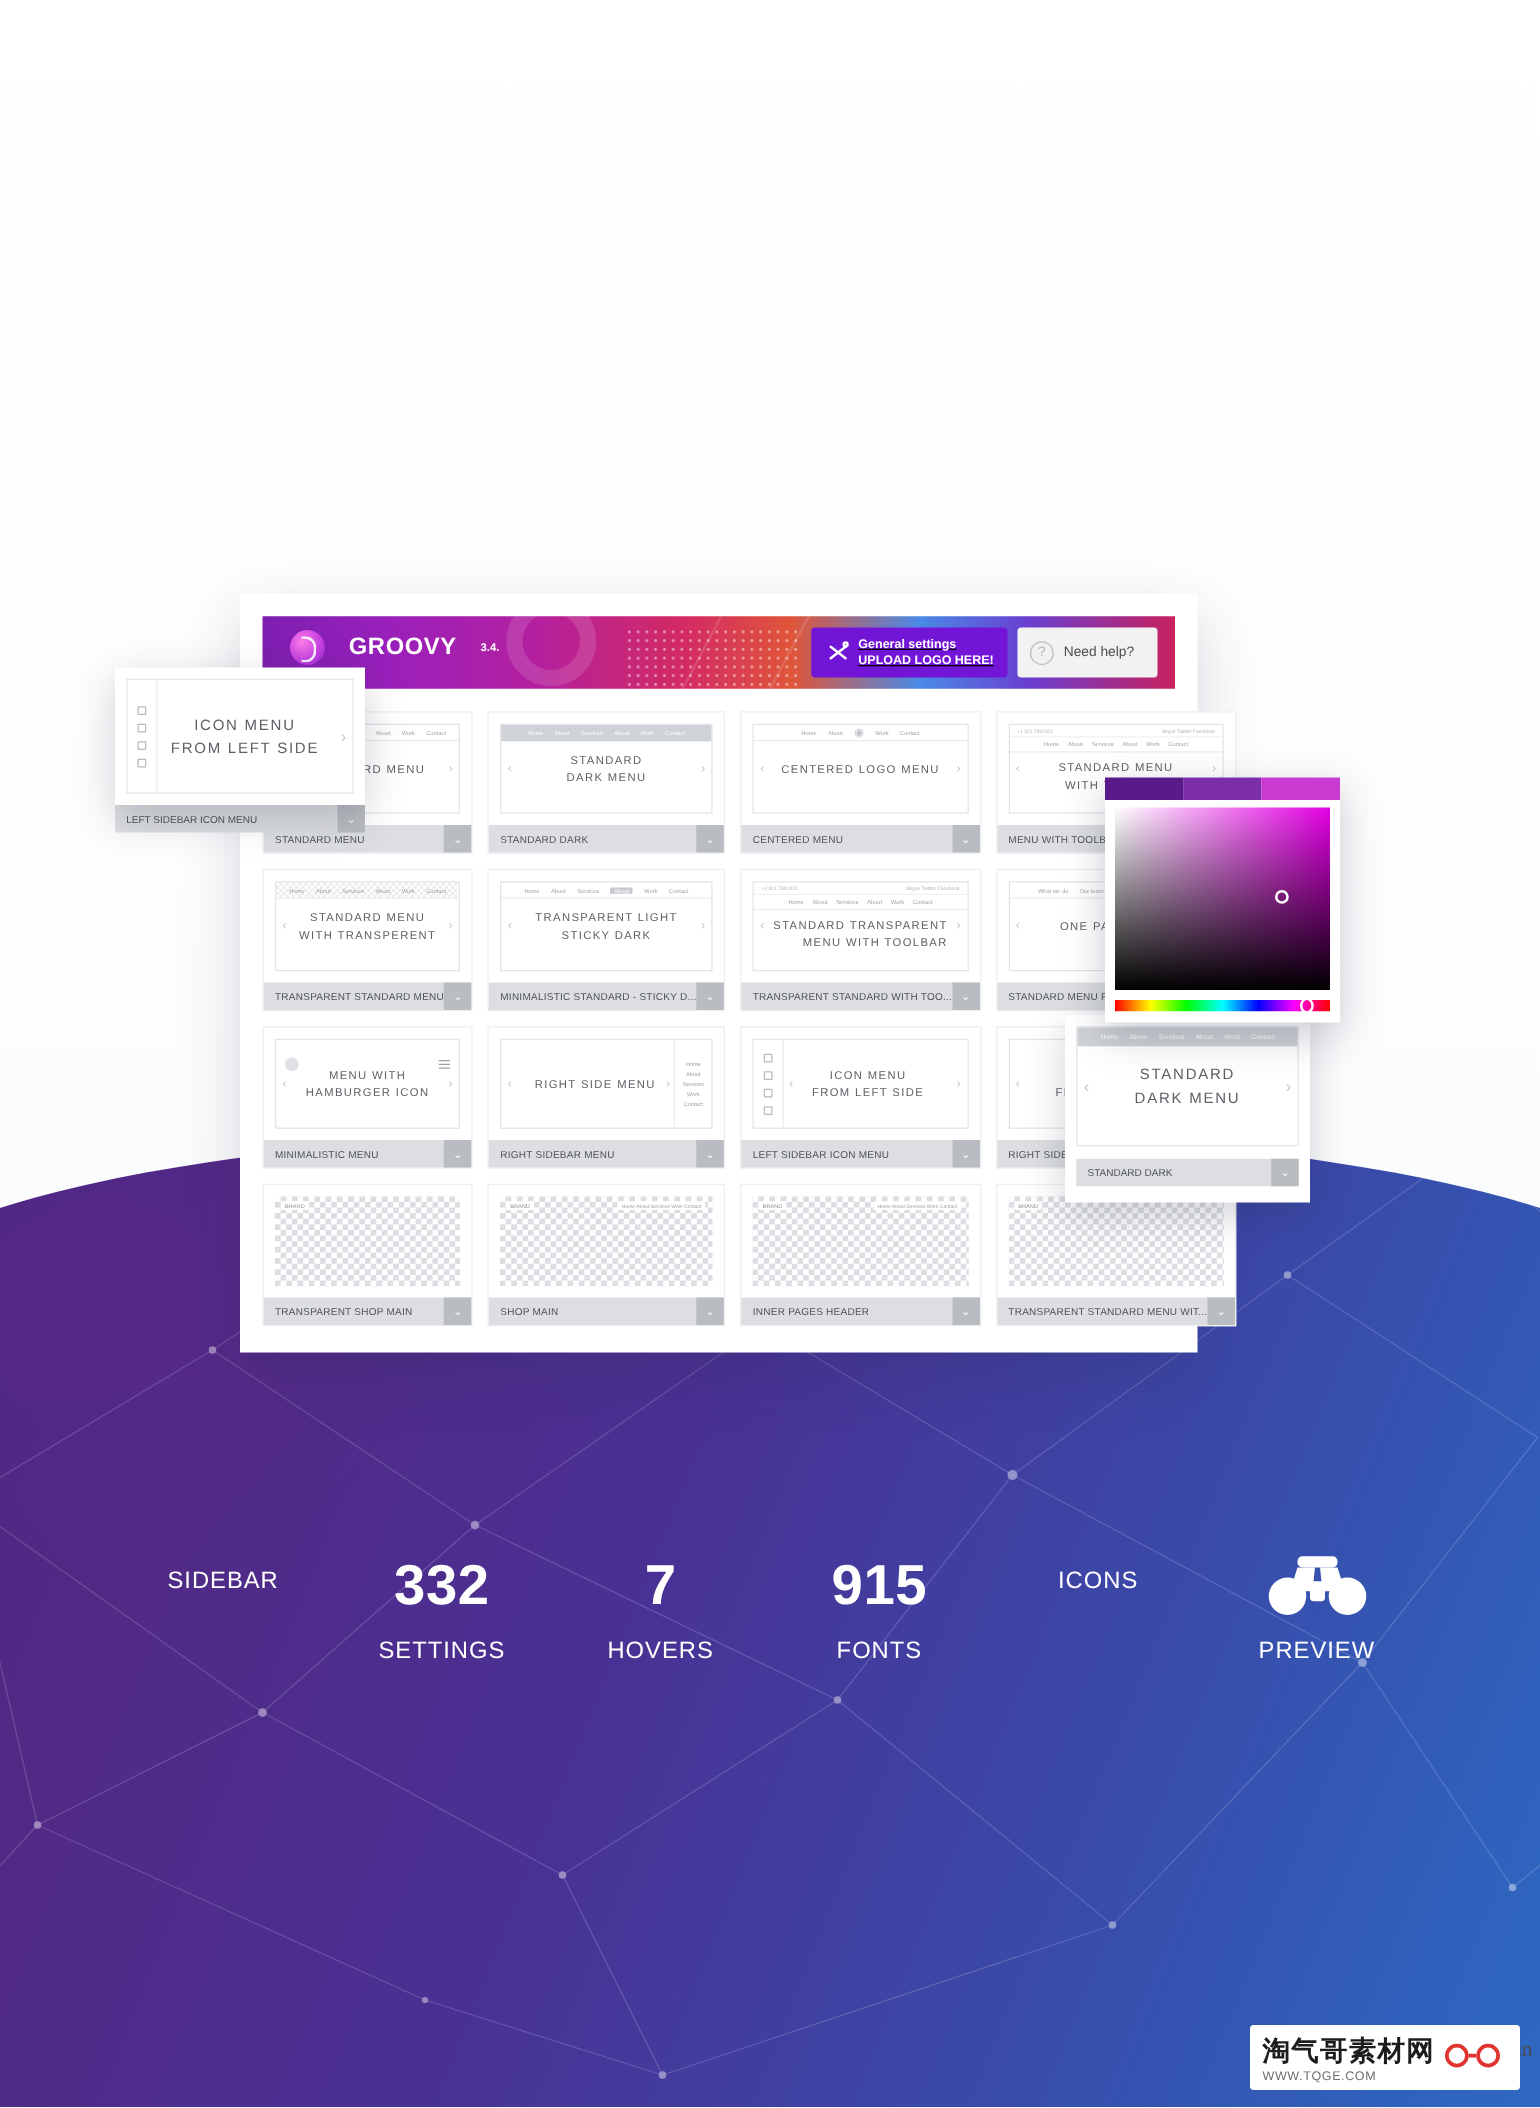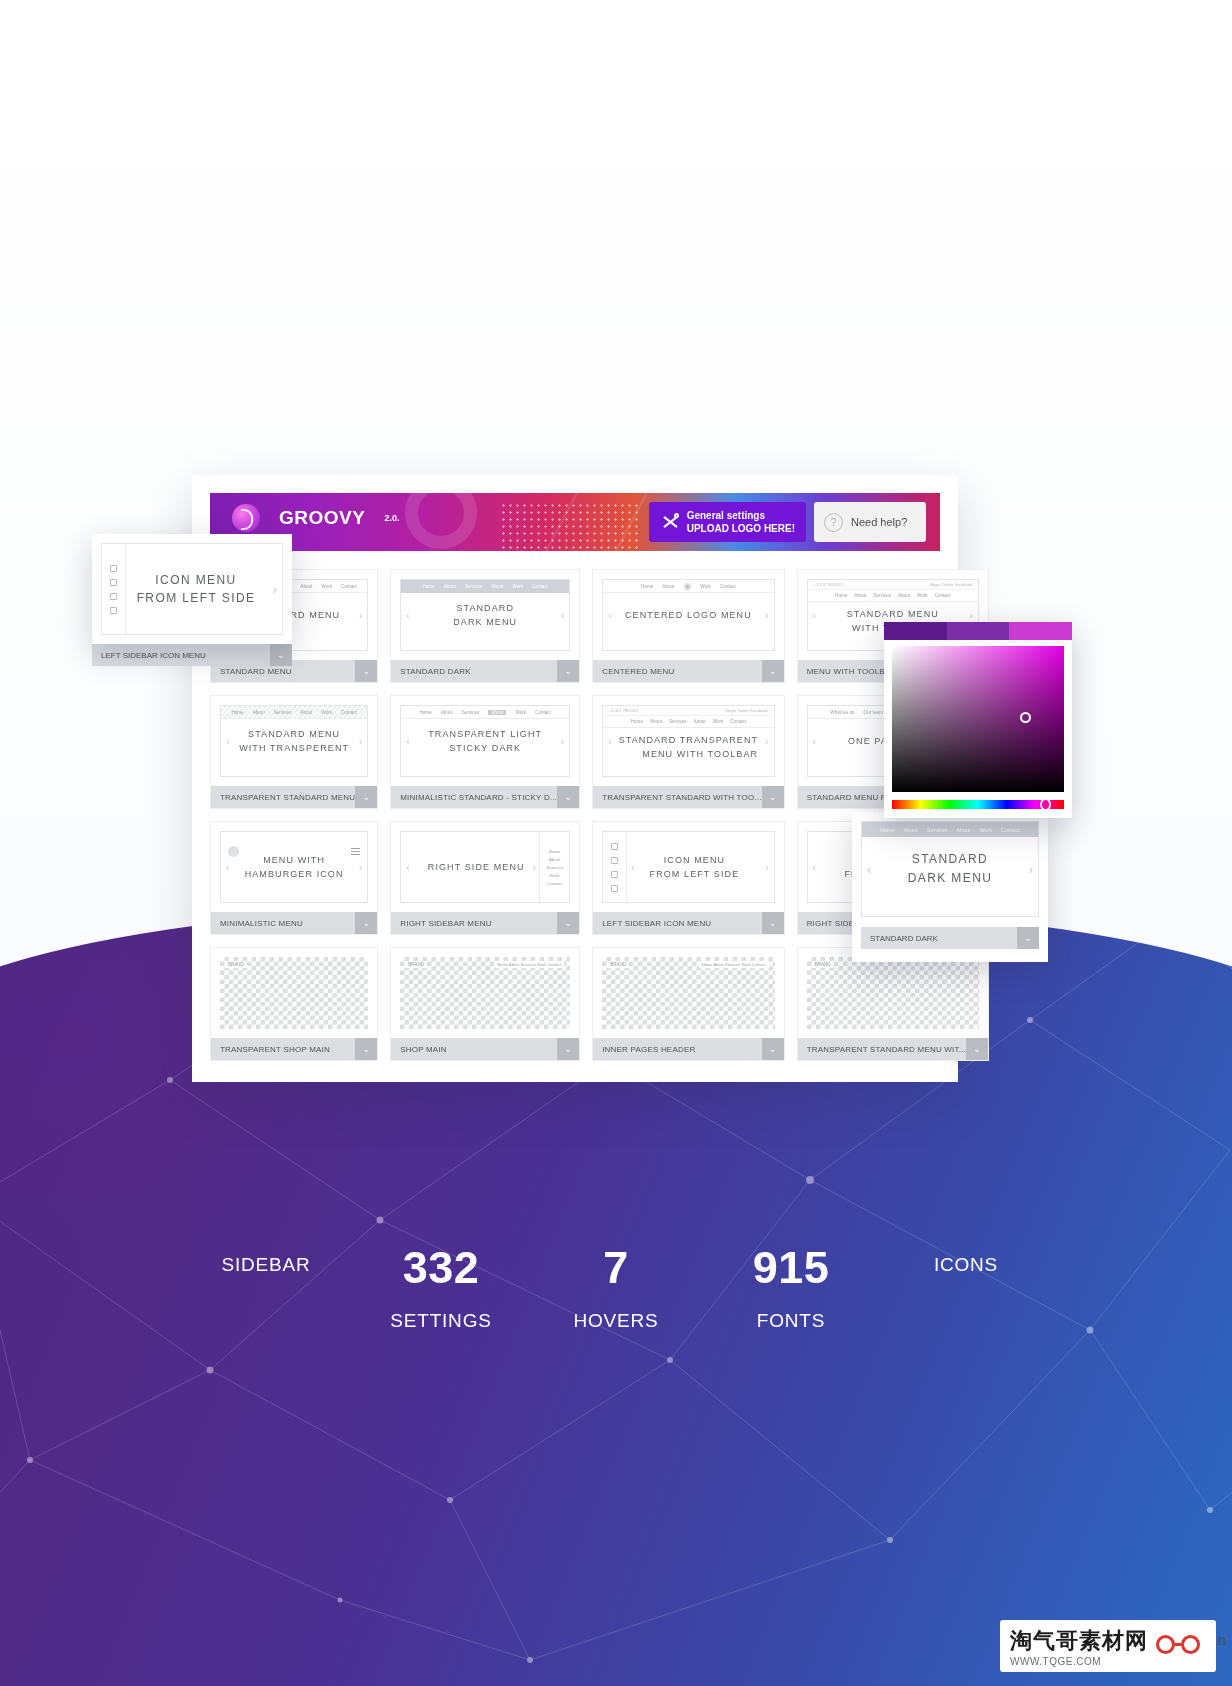--- a/index.html
+++ b/index.html
@@ -52,21 +52,21 @@
 
   .logo-wrap{ position:absolute; left:22px; top:11px; display:flex; align-items:center; gap:19px; }
   .logo-mark{ width:28px; height:28px; border-radius:50%;
     background:radial-gradient(circle at 35% 35%, #ff7ae8, #c13fe0 60%, #8f24c9); position:relative; }
   .logo-mark:after{ content:""; position:absolute; left:9px; top:5px; width:10px; height:17px;
     border:2px solid rgba(255,255,255,.9); border-left:none; border-radius:0 9px 9px 0; }
   .logo-text{ color:#fff; font-size:19px; font-weight:bold; letter-spacing:.5px; }
   .logo-ver{ color:#fff; font-size:9px; font-weight:bold; vertical-align:super; }
 
   .btn-settings{ position:absolute; right:134px; top:9px; height:40px;
-    background:#7215d6; border-radius:3px; display:flex; align-items:center; gap:7px; padding:0 11px; }
+    background:#7215d6; border-radius:3px; display:flex; align-items:center; gap:7px; padding:0 11px;text-decoration:underline; }
   .btn-settings .txt{ color:#fff; font-size:10px; font-weight:bold; line-height:13px; }
   .wrench{ width:20px; height:20px; position:relative; }
   .wrench i{ position:absolute; background:#fff; }
   .wrench i:nth-child(1){ left:2px; top:9px; width:17px; height:2px; transform:rotate(-38deg); border-radius:1px;}
   .wrench i:nth-child(2){ left:2px; top:9px; width:17px; height:2px; transform:rotate(38deg); border-radius:1px;}
   .wrench i:nth-child(3){ left:14px; top:1px; width:5px; height:5px; border-radius:50%;
      background:none; border:2px solid #fff;}
 
   .btn-help{ position:absolute; right:14px; top:9px; height:40px; width:112px;
     background:#f2f2f2; border-radius:3px; display:flex; align-items:center; gap:8px; padding:0 10px; }
@@ -233,21 +233,21 @@
 
   <div class="dash-header">
     <div class="ring"></div>
     <div class="dots"></div>
     <div class="streak" style="left:350px;"></div>
     <div class="streak" style="left:420px;"></div>
 
     <div class="logo-wrap">
       <div class="logo-mark"></div>
       <div class="logo-text">GROOVY</div>
-      <div class="logo-ver">2.0.</div>
+      <div class="logo-ver">3.4.</div>
     </div>
 
     <div class="btn-settings">
       <div class="wrench">
           <i></i>
           <i></i>
           <i></i>
         </div>
       <div>
         <div class="txt">General settings</div>
@@ -613,20 +613,33 @@
     <div class="lab">HOVERS</div>
   </div>
   <div class="stat">
     <div class="num">915</div>
     <div class="lab">FONTS</div>
   </div>
   <div class="stat">
     <div class="lab">ICONS</div>
   </div>
 
+  <div class="stat">
+    <div class="binoc">
+      <svg width="92" height="50" viewBox="0 0 92 50" fill="#ffffff">
+        <rect x="30" y="2" width="32" height="9" rx="4"></rect>
+        <path d="M30 11 L24 30 h18 l2-19 z"></path>
+        <path d="M62 11 L68 30 h-18 l-2-19 z"></path>
+        <circle cx="22" cy="34" r="15"></circle>
+        <circle cx="70" cy="34" r="15"></circle>
+        <rect x="40" y="22" width="12" height="16" rx="3"></rect>
+      </svg>
+    </div>
+    <div class="lab">PREVIEW</div>
+  </div>
 </div>
 
 <div class="wm">
   <div>
     <div class="wtext">淘气哥素材网</div>
     <div class="wurl">WWW.TQGE.COM</div>
   </div>
   <div class="glasses">
       <i></i>
       <i></i>

